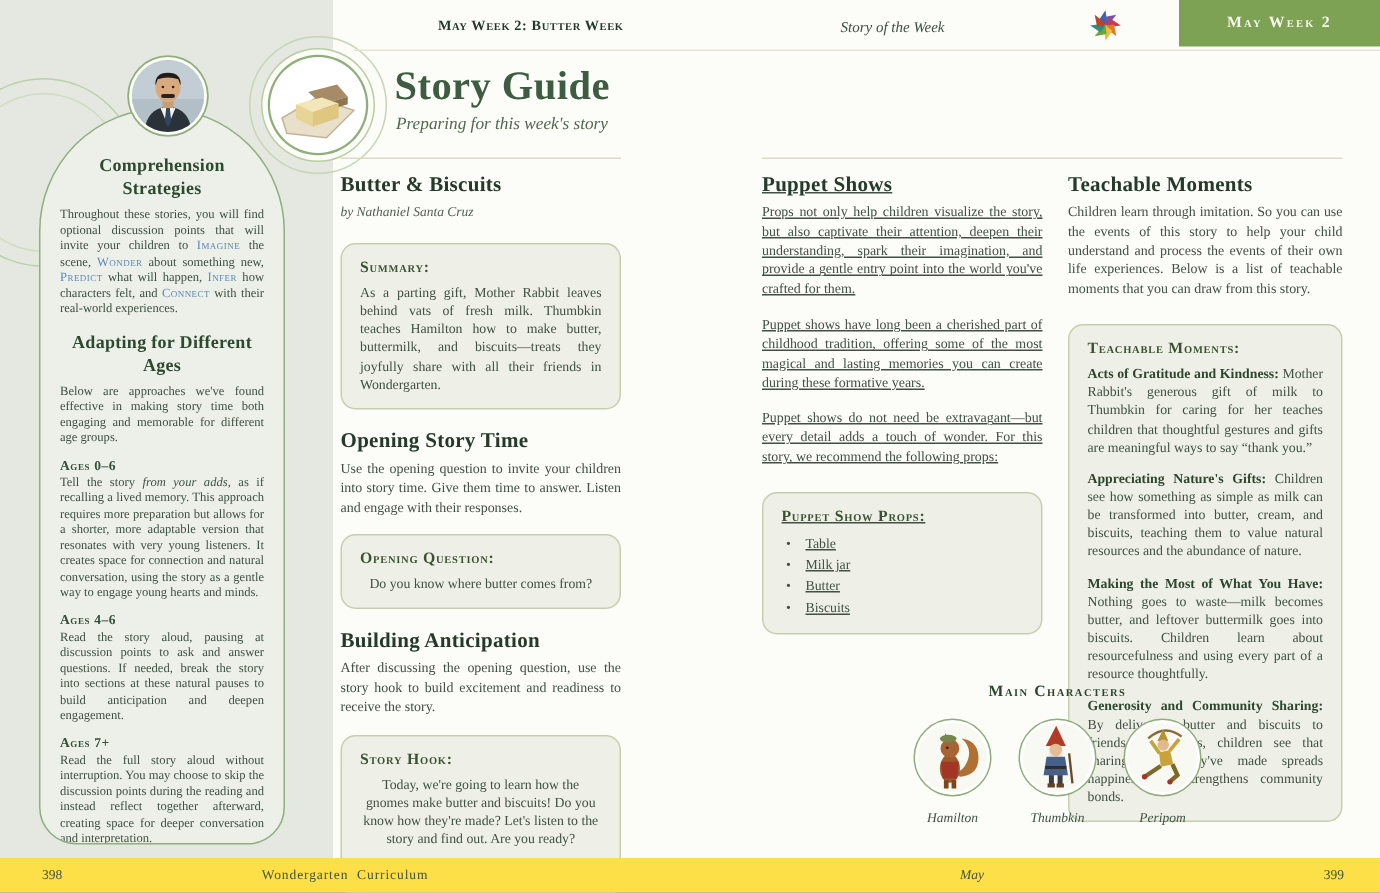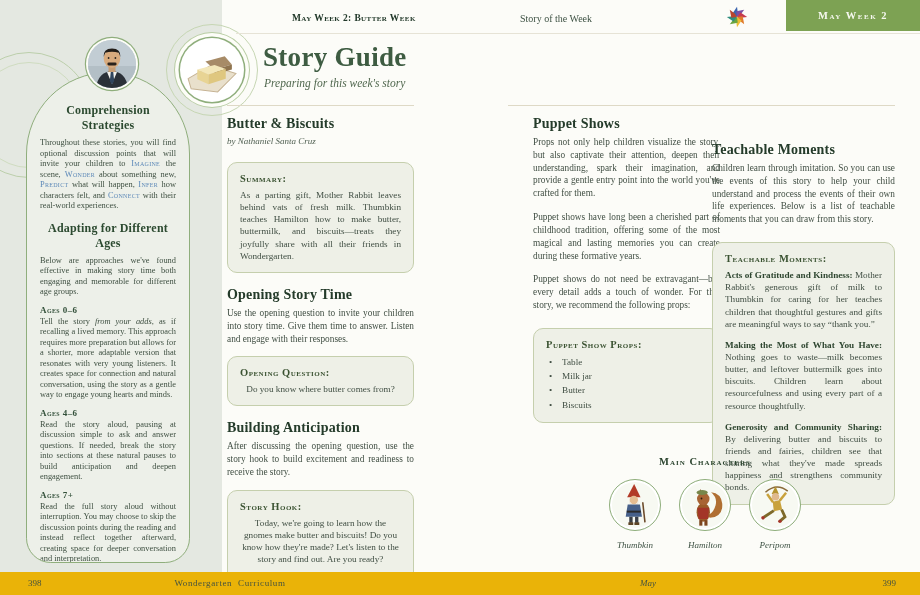--- a/index.html
+++ b/index.html
@@ -6,22 +6,22 @@
   html,body { background:#888; }
   .page {
     position:relative; width:920px; height:595px; margin:0 auto;
     background:#fcfcf8; overflow:hidden;
     font-family:"Liberation Serif","DejaVu Serif",serif; color:#414f44;
   }
   
   .header-rule { position:absolute; left:236px; top:33px; width:684px; height:1px; background:#e6e3d6; }
   .hdr-left { position:absolute; left:292px; top:13px; font-size:9.5px; font-weight:bold;
               font-variant:small-caps; letter-spacing:.4px; color:#22392a; }
-  .hdr-center { position:absolute; left:520px; top:13px; width:150px; text-align:left;
-                font-size:10px; color:#3e5244; }
+  .hdr-center { position:absolute; left:520px; top:13px; width:150px; text-align:center;
+                font-size:10px; font-style:italic; color:#3e5244; }
   .star { position:absolute; left:725px; top:5px; width:24px; height:24px; }
   .tab { position:absolute; left:786px; top:0; width:134px; height:31px; background:#7da253;
          color:#f6f8ef; text-align:center; line-height:31px; font-size:10.5px; font-weight:bold;
          font-variant:small-caps; letter-spacing:1.5px; }
   
   .sidebar-bg { position:absolute; left:0; top:0; width:222px; height:573px; background:#e4e8e1; }
   .deco-circle { position:absolute; border-radius:50%; border:1px solid #bccfab; }
   .dc1 { left:-34px; top:52px; width:126px; height:126px; }
   .dc2 { left:-24px; top:62px; width:106px; height:106px; border-color:#cfdcc0; }
   .dc3 { left:166px; top:24px; width:92px; height:92px; border-color:#c6d6b3; }
@@ -42,22 +42,22 @@
   
   .butter-circle { position:absolute; left:180px; top:38px; width:64px; height:64px; border-radius:50%;
                    background:#fff; overflow:hidden; z-index:2;
                    box-shadow:0 0 0 1.5px #8fae7c, 0 0 0 5px #fdfdf8, 0 0 0 6px #b8cda3; }
   .page-title { position:absolute; left:263px; top:42px; font-size:27px; font-weight:bold;
                 color:#3e5c42; letter-spacing:.3px; }
   .page-subtitle { position:absolute; left:264px; top:77px; font-size:11.5px; font-style:italic; color:#51684f; }
   
   .col { position:absolute; top:105px; }
   .col1 { left:227px; width:187px; }
-  .col2 { left:533px; width:187px; }
-  .col3 { left:712px; width:183px;margin-top:26px; }
+  .col2 { left:508px; width:187px;text-decoration:underline; }
+  .col3 { left:712px; width:183px; }
   .col-rule { border-top:1px solid #ded9c6; margin-bottom:10px; }
   .rule2 { position:absolute; left:508px; top:105px; width:387px; height:1px; background:#ded9c6; }
   .col2, .col3 { padding-top:11px; }
   .col h2 { font-size:14px; color:#243b2a; margin:0 0 4px; letter-spacing:.2px; }
   .byline { font-size:9px; font-style:italic; color:#4f5f51; margin:0 0 16px; }
   .col p.body { font-size:9.3px; line-height:1.38; text-align:justify; margin:4px 0 11px; }
   .note { background:#eef0e7; border:1px solid #c5cfad; border-radius:10px; padding:10px 12px; margin:4px 0 14px; }
   .note-label { font-size:10.5px; font-weight:bold; color:#3a5231; font-variant:small-caps; letter-spacing:.5px; margin-bottom:5px; }
   .note p { font-size:9.2px; line-height:1.32; text-align:justify; margin:0; }
   .note p + p { margin-top:9px; }
@@ -71,21 +71,21 @@
   .titem strong { color:#2e4630; }
   
   .characters { position:absolute; left:598px; top:456px; width:214px; text-align:center; }
   .characters h3 { font-size:10.5px; font-weight:bold; color:#2c452f; font-variant:small-caps; letter-spacing:1px; margin-bottom:12px; }
   .char-row { display:flex; justify-content:center; gap:4px; }
   .char { width:66px; }
   .char-circle { width:52px; height:52px; margin:0 auto; border-radius:50%; background:#f7f9f2;
                  border:1.5px solid #8fae7c; box-shadow:inset 0 0 0 2px #fff; overflow:hidden; }
   .char-name { font-size:9px; font-style:italic; color:#3e5244; margin-top:9px; }
   
-  .footer { position:absolute; left:0; bottom:0; width:920px; height:23px; background:#eab308;
+  .footer { position:absolute; left:0; bottom:0; width:920px; height:23px; background:#fde047;
             font-size:9px; color:#44523f; }
   .footer span { position:absolute; top:0; line-height:23px; }
   .pg-left { left:28px; }
   .foot-book { left:130px; width:200px; text-align:center; letter-spacing:.6px; word-spacing:3px; }
   .foot-month { left:640px; width:100px; font-style:italic; }
   .pg-right { right:24px; }
 </style>
 </head>
 <body>
 
@@ -130,21 +130,21 @@
   </div>
 
   <div class="sidebar-box">
     <h2 class="first">Comprehension Strategies</h2>
     <p><span>Throughout these stories, you will find optional discussion points that will invite your children to </span><span class="hl">Imagine</span><span> the scene, </span><span class="hl">Wonder</span><span> about something new, </span><span class="hl">Predict</span><span> what will happen, </span><span class="hl">Infer</span><span> how characters felt, and </span><span class="hl">Connect</span><span> with their real-world experiences.</span></p>
     <h2>Adapting for Different Ages</h2>
     <p>Below are approaches we've found effective in making story time both engaging and memorable for different age groups.</p>
     <h3>Ages 0–6</h3>
     <p><span>Tell the story </span><span class="it">from your adds</span><span>, as if recalling a lived memory. This approach requires more preparation but allows for a shorter, more adaptable version that resonates with very young listeners. It creates space for connection and natural conversation, using the story as a gentle way to engage young hearts and minds.</span></p>
     <h3>Ages 4–6</h3>
-    <p><span>Read the story aloud, pausing at discussion simple to ask and answer questions. If needed, break the story into sections at these natural pauses to build anticipation and deepen engagement.</span></p>
+    <p><span>Read the story aloud, pausing at discussion points to ask and answer questions. If needed, break the story into sections at these natural pauses to build anticipation and deepen engagement.</span></p>
     <h3>Ages 7+</h3>
     <p><span>Read the full story aloud without interruption. You may choose to skip the discussion points during the reading and instead reflect together afterward, creating space for deeper conversation and interpretation.</span></p>
     <h2>Action Points</h2>
     <p><span class="orange-it">Orange</span><span> highlighted text indicates a sound or movement for you—or the children—to reenact. Use these cues to bring the story to life in a playful and interactive way.</span></p>
   </div>
 
   <div class="butter-circle">
     <svg viewBox="0 0 60 60" width="61" height="61">
       <path d="M8 40 L30 27 L55 35 L37 53 L11 50 Z" fill="#e9e0cc" stroke="#c6b394" stroke-width="1"></path>
       <path d="M25 23 L44 18 L51 26 L34 31 Z" fill="#a78b67"></path>
@@ -197,64 +197,65 @@
       </ul>
     </div>
   </div>
 
   <div class="col col3">
     <h2>Teachable Moments</h2>
     <p class="body">Children learn through imitation. So you can use the events of this story to help your child understand and process the events of their own life experiences. Below is a list of teachable moments that you can draw from this story.</p>
     <div class="note mt16">
       <div class="note-label">Teachable Moments:</div>
       <p class="titem"><strong>Acts of Gratitude and Kindness:</strong> <span>Mother Rabbit's generous gift of milk to Thumbkin for caring for her teaches children that thoughtful gestures and gifts are meaningful ways to say “thank you.”</span></p>
+      <p class="titem"><strong>Appreciating Nature's Gifts:</strong> <span>Children see how something as simple as milk can be transformed into butter, cream, and biscuits, teaching them to value natural resources and the abundance of nature.</span></p>
       <p class="titem"><strong>Making the Most of What You Have:</strong> <span>Nothing goes to waste—milk becomes butter, and leftover buttermilk goes into biscuits. Children learn about resourcefulness and using every part of a resource thoughtfully.</span></p>
       <p class="titem"><strong>Generosity and Community Sharing:</strong> <span>By delivering butter and biscuits to friends and fairies, children see that sharing what they've made spreads happiness and strengthens community bonds.</span></p>
     </div>
   </div>
 
   <div class="characters">
     <h3>Main Characters</h3>
     <div class="char-row">
+      <div class="char">
+        <div class="char-circle">
+          <svg viewBox="0 0 44 44" width="49" height="49">
+            <path d="M26 34 Q38 33 37 21 Q36 12 27 11 Q33 16 31 23 Q29 30 23 32 Z" fill="#b06f33"></path>
+            <ellipse cx="20" cy="29" rx="6" ry="8.5" fill="#9a5c28"></ellipse>
+            <path d="M14.8 25 L25.2 25 L24.2 35 L15.8 35 Z" fill="#a33527"></path>
+            <circle cx="20" cy="17" r="5.6" fill="#a86434"></circle>
+            <path d="M15.5 12.5 L17.5 8 L19.2 12.5 Z" fill="#8a4e22"></path>
+            <ellipse cx="19" cy="11.2" rx="5" ry="2.3" fill="#77864a"></ellipse>
+            <rect x="16.4" y="36" width="2.8" height="5" fill="#7d451d"></rect>
+            <rect x="21" y="36" width="2.8" height="5" fill="#7d451d"></rect>
+            <circle cx="18.4" cy="16.6" r="0.8" fill="#2a1c10"></circle>
+          </svg>
+        </div>
+        <div class="char-name">Hamilton</div>
+      </div>
       <div class="char">
         <div class="char-circle">
           <svg viewBox="0 0 44 44" width="49" height="49">
             <line x1="28.5" y1="20" x2="30.5" y2="38" stroke="#6b4a2a" stroke-width="1.4"></line>
             <path d="M20.8 3.5 L26.5 15.5 L14.5 15.5 Z" fill="#b23b28"></path>
             <circle cx="20.5" cy="18" r="3.8" fill="#e5bd92"></circle>
             <path d="M16.2 17.5 Q20.5 28 24.8 17.5 Q25 24 20.5 26 Q16 24 16.2 17.5 Z" fill="#efe9df"></path>
             <path d="M15 22 L26 22 L27.8 33 L13.2 33 Z" fill="#46608a"></path>
             <rect x="14.2" y="27.5" width="12.6" height="1.8" fill="#2c2c2c"></rect>
             <rect x="16.4" y="33" width="3" height="5.5" fill="#3a3f46"></rect>
             <rect x="21.6" y="33" width="3" height="5.5" fill="#3a3f46"></rect>
             <rect x="15.6" y="38" width="4.4" height="2.4" fill="#5d4426"></rect>
             <rect x="21" y="38" width="4.4" height="2.4" fill="#5d4426"></rect>
           </svg>
         </div>
         <div class="char-name">Thumbkin</div>
       </div>
       <div class="char">
         <div class="char-circle">
           <svg viewBox="0 0 44 44" width="49" height="49">
-            <path d="M26 34 Q38 33 37 21 Q36 12 27 11 Q33 16 31 23 Q29 30 23 32 Z" fill="#b06f33"></path>
-            <ellipse cx="20" cy="29" rx="6" ry="8.5" fill="#9a5c28"></ellipse>
-            <path d="M14.8 25 L25.2 25 L24.2 35 L15.8 35 Z" fill="#a33527"></path>
-            <circle cx="20" cy="17" r="5.6" fill="#a86434"></circle>
-            <path d="M15.5 12.5 L17.5 8 L19.2 12.5 Z" fill="#8a4e22"></path>
-            <ellipse cx="19" cy="11.2" rx="5" ry="2.3" fill="#77864a"></ellipse>
-            <rect x="16.4" y="36" width="2.8" height="5" fill="#7d451d"></rect>
-            <rect x="21" y="36" width="2.8" height="5" fill="#7d451d"></rect>
-            <circle cx="18.4" cy="16.6" r="0.8" fill="#2a1c10"></circle>
-          </svg>
-        </div>
-        <div class="char-name">Hamilton</div>
-      </div>
-      <div class="char">
-        <div class="char-circle">
-          <svg viewBox="0 0 44 44" width="49" height="49">
             <path d="M13 11 Q23 2 33 10" stroke="#8a6a3a" stroke-width="1.4" fill="none"></path>
             <path d="M18.5 12.5 L22 5.5 L25 12.5 Z" fill="#b5932f"></path>
             <circle cx="22" cy="15" r="3.4" fill="#e0b98d"></circle>
             <path d="M19.5 19.5 L26 18 L28 26.5 L20.5 28 Z" fill="#c9a23c"></path>
             <path d="M19.8 20 L14.5 12.5" stroke="#c9a23c" stroke-width="2.2"></path>
             <path d="M25.8 18.5 L31.5 11.5" stroke="#c9a23c" stroke-width="2.2"></path>
             <path d="M20.5 27.5 L11.5 33.5" stroke="#7d6a2a" stroke-width="2.6"></path>
             <path d="M27.5 26.5 L30.5 33 L26.5 36.5" stroke="#7d6a2a" stroke-width="2.6" fill="none"></path>
             <circle cx="10.8" cy="34" r="1.6" fill="#a33527"></circle>
             <circle cx="26" cy="37" r="1.6" fill="#a33527"></circle>

